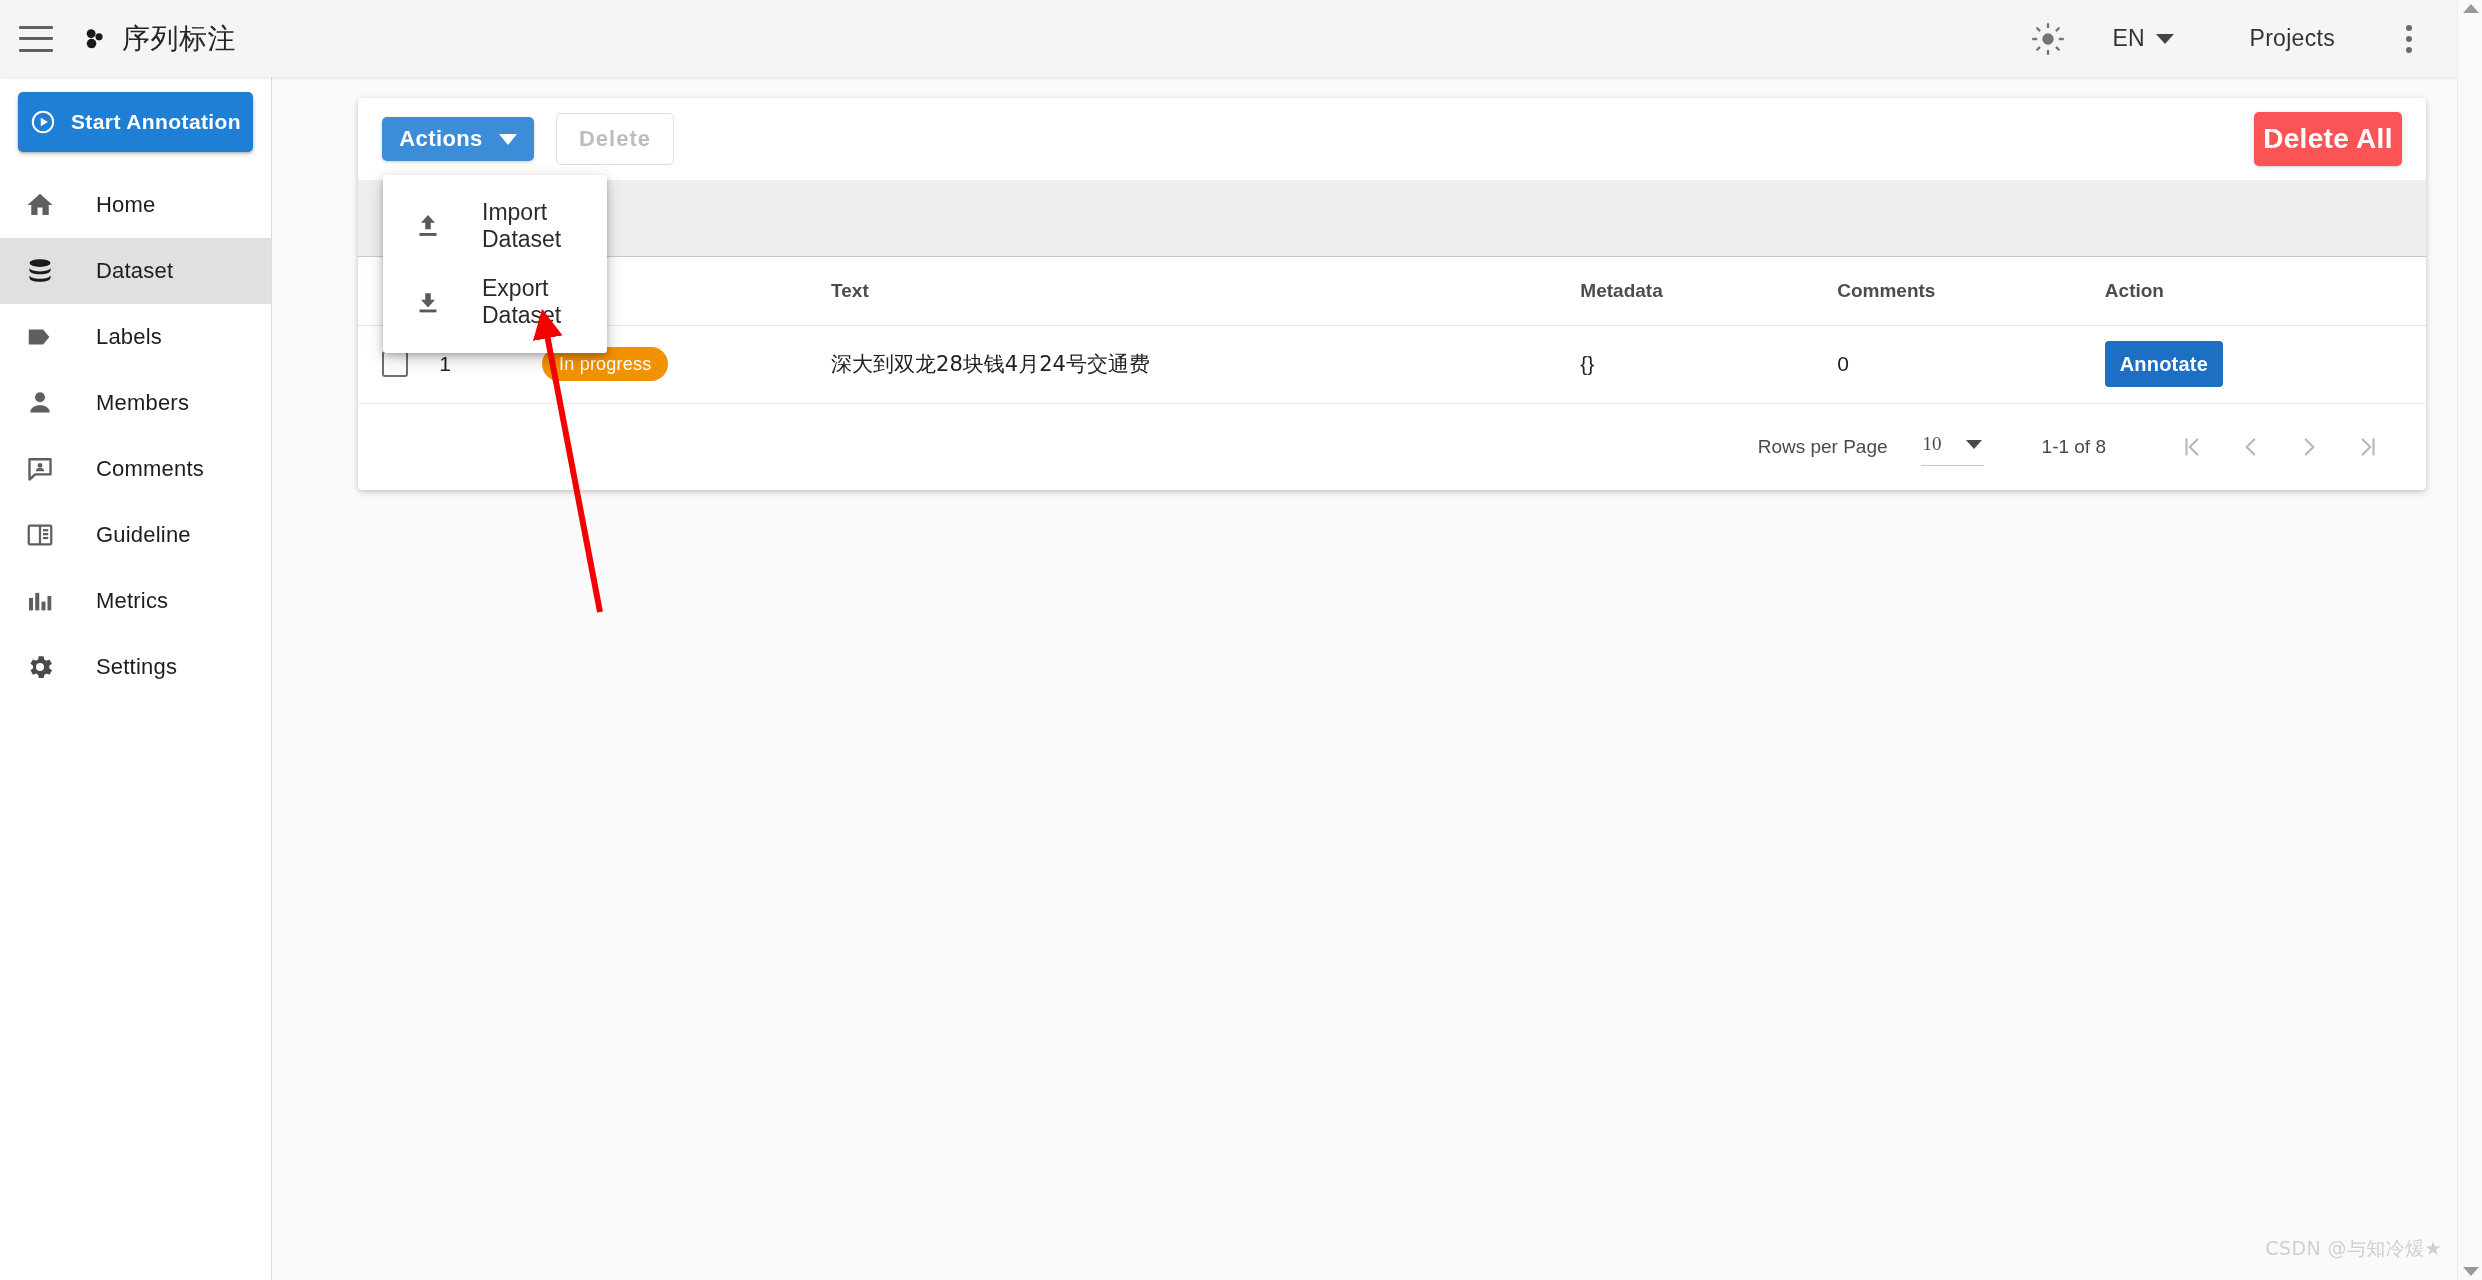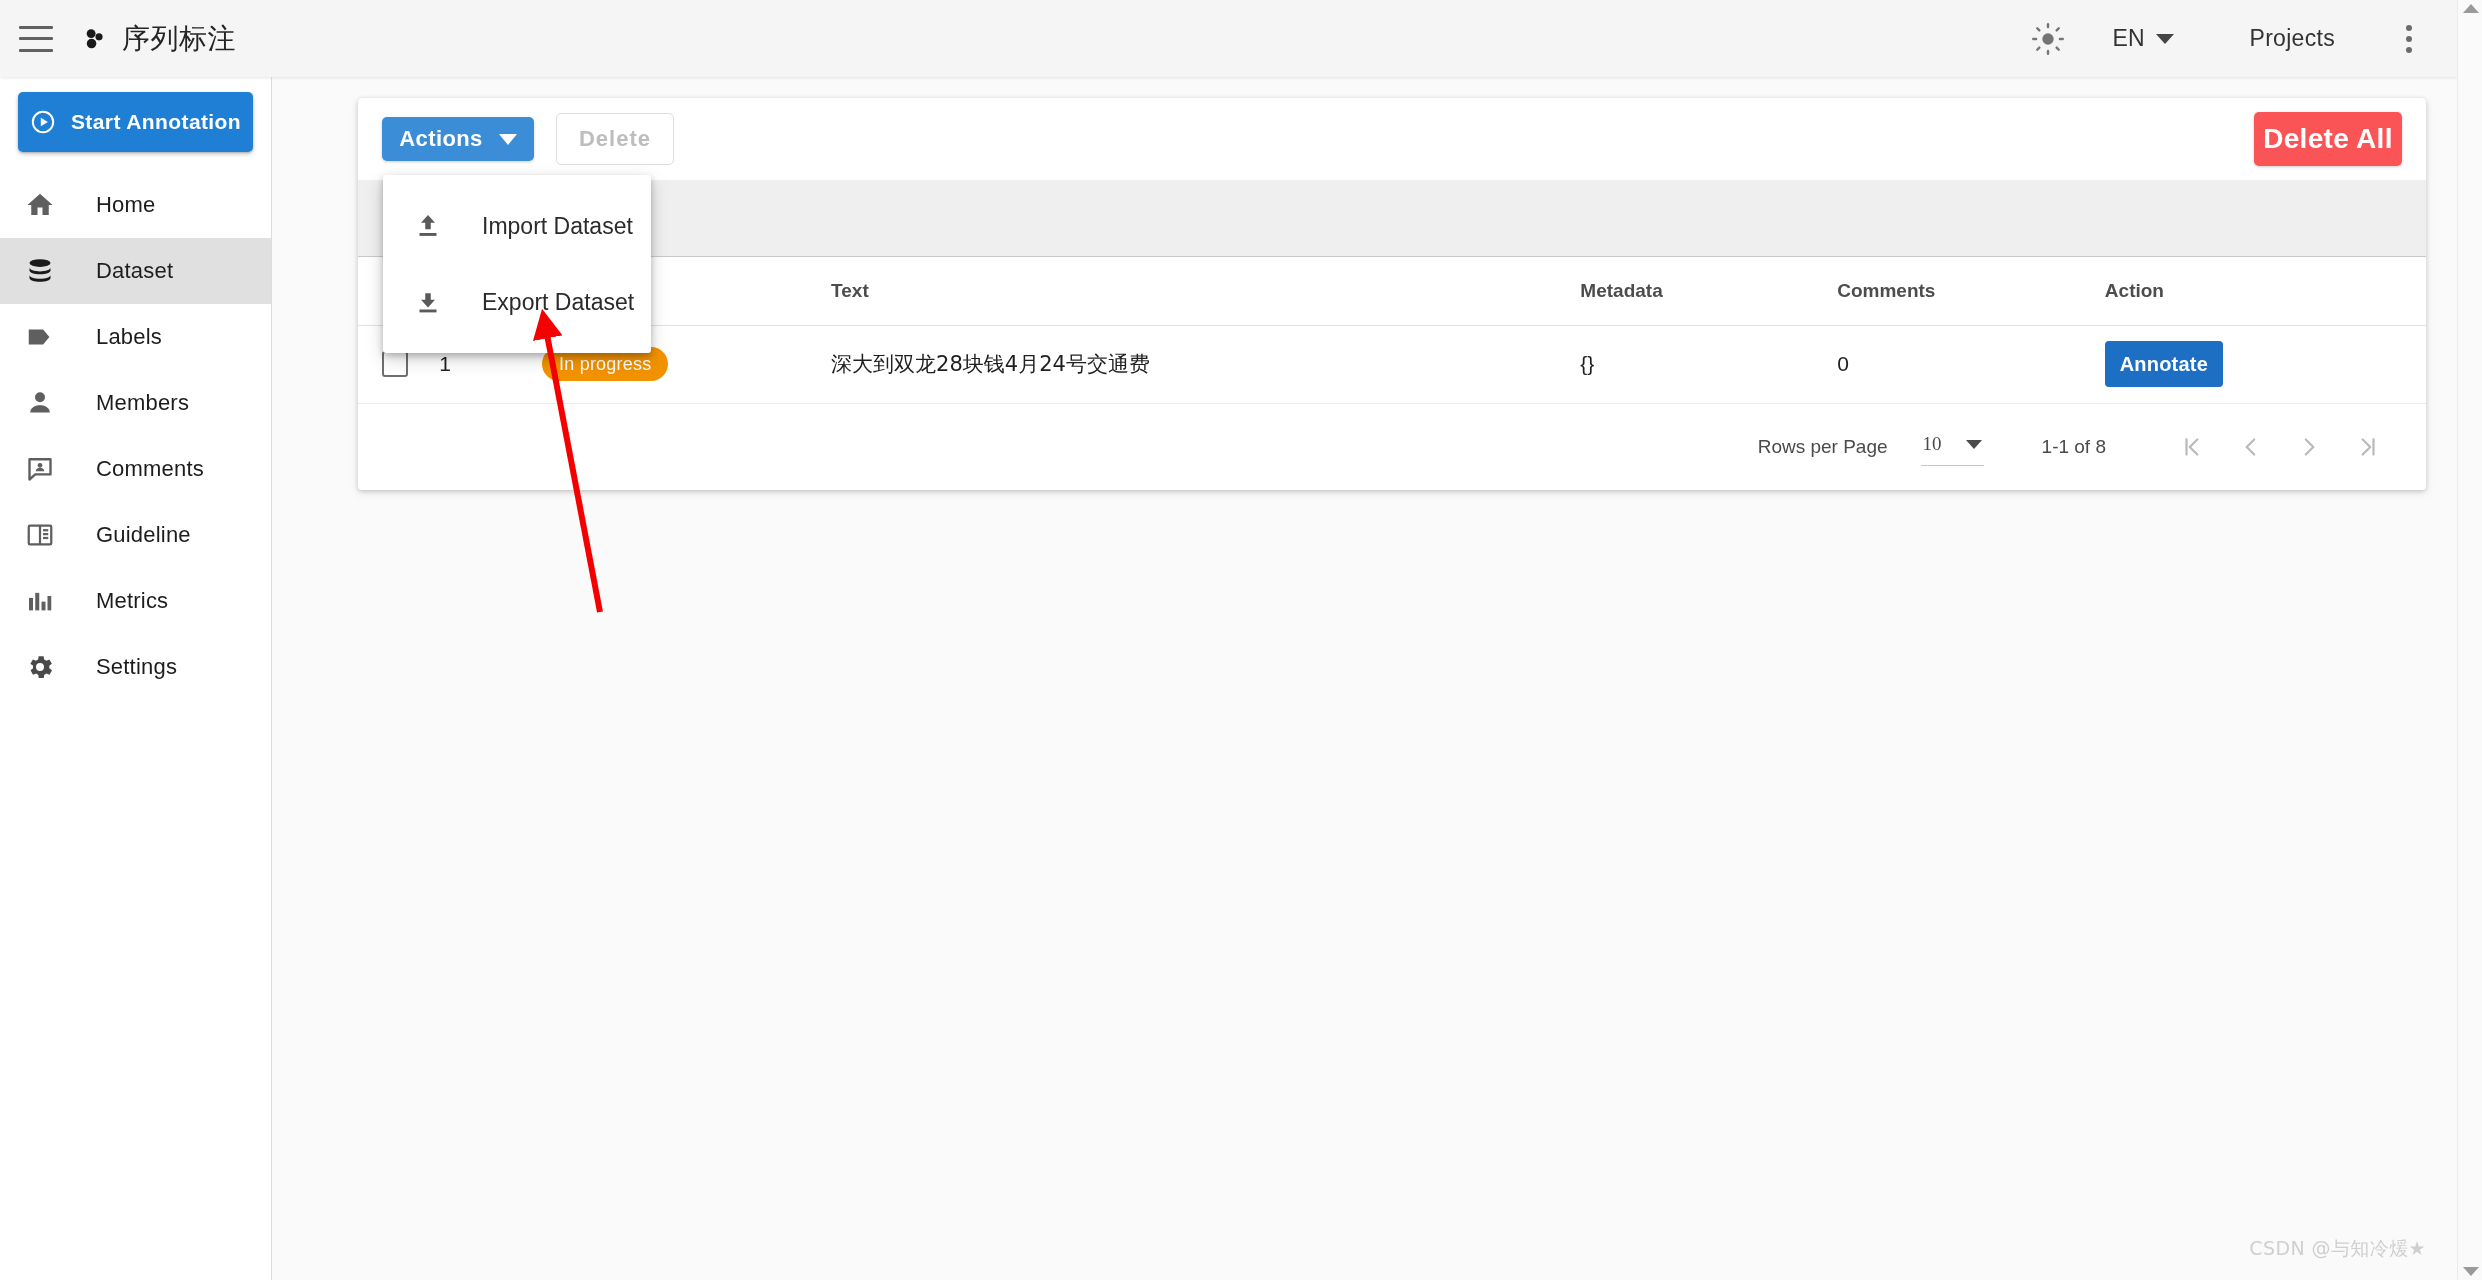--- a/index.html
+++ b/index.html
@@ -228,21 +228,21 @@
   .range-label { margin: 0 58px 0 58px; }
   .pg-btn {
     width: 58px; height: 58px; display: flex; align-items: center; justify-content: center;
     cursor: pointer; color: #b9b9b9;
   }
 
   
   .menu {
     position: absolute;
     left: 383px; top: 175px;
-    width: 268px;
+    width: 224px;
     background: #ffffff;
     border-radius: 3px;
     box-shadow: 0 3px 6px rgba(0,0,0,0.22), 0 6px 18px rgba(0,0,0,0.18);
     padding: 13px 0;
     z-index: 60;
   }
   .menu-item {
     height: 76px; display: flex; align-items: center;
     padding-left: 24px; cursor: pointer;
     font-size: 23px; color: #2b2b2b;
@@ -262,21 +262,21 @@
   }
   .sb-arrow-up, .sb-arrow-dn {
     position: absolute; left: 5px; width: 0; height: 0;
     border-left: 8px solid transparent; border-right: 8px solid transparent;
   }
   .sb-arrow-up { top: 4px; border-bottom: 9px solid #9a9a9a; }
   .sb-arrow-dn { bottom: 4px; border-top: 9px solid #9a9a9a; }
 
   
   .watermark {
-    position: absolute; right: 56px; bottom: 18px;
+    position: absolute; right: 40px; bottom: 18px;
     font-size: 19px; color: #cfcfcf; letter-spacing: 0.4px;
     z-index: 75;
     font-family: "DejaVu Sans", "Liberation Sans", sans-serif;
     white-space: nowrap;
   }
 </style>
 </head>
 <body>
 
 <div id="app">

